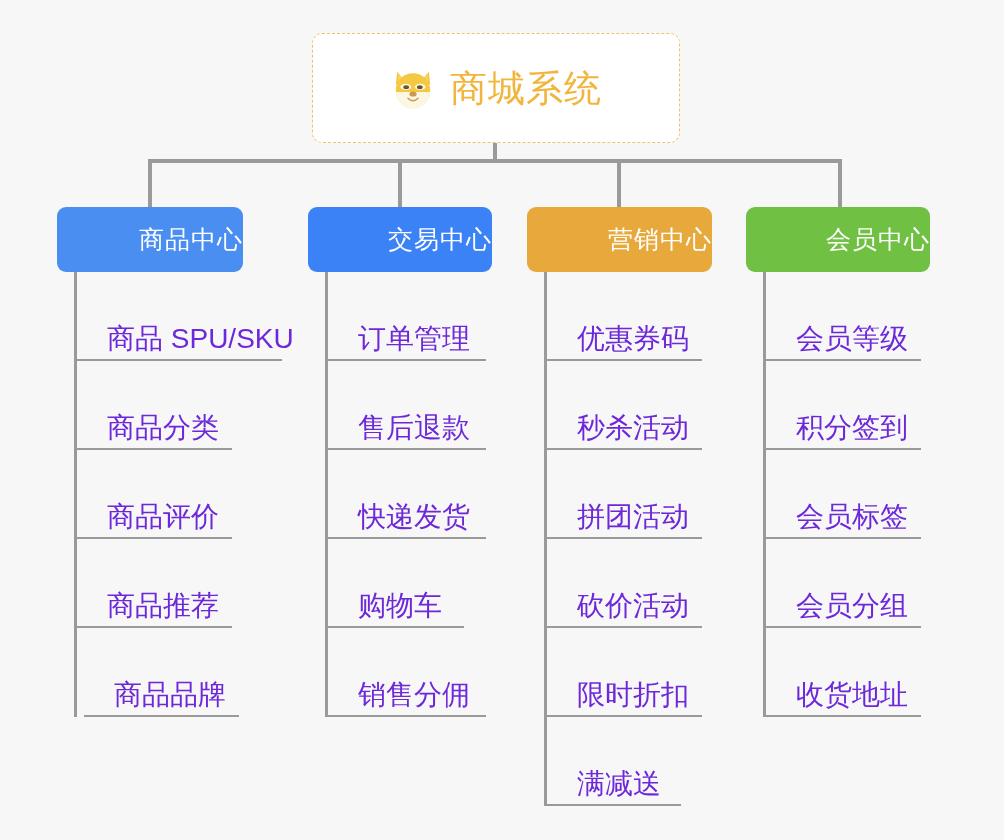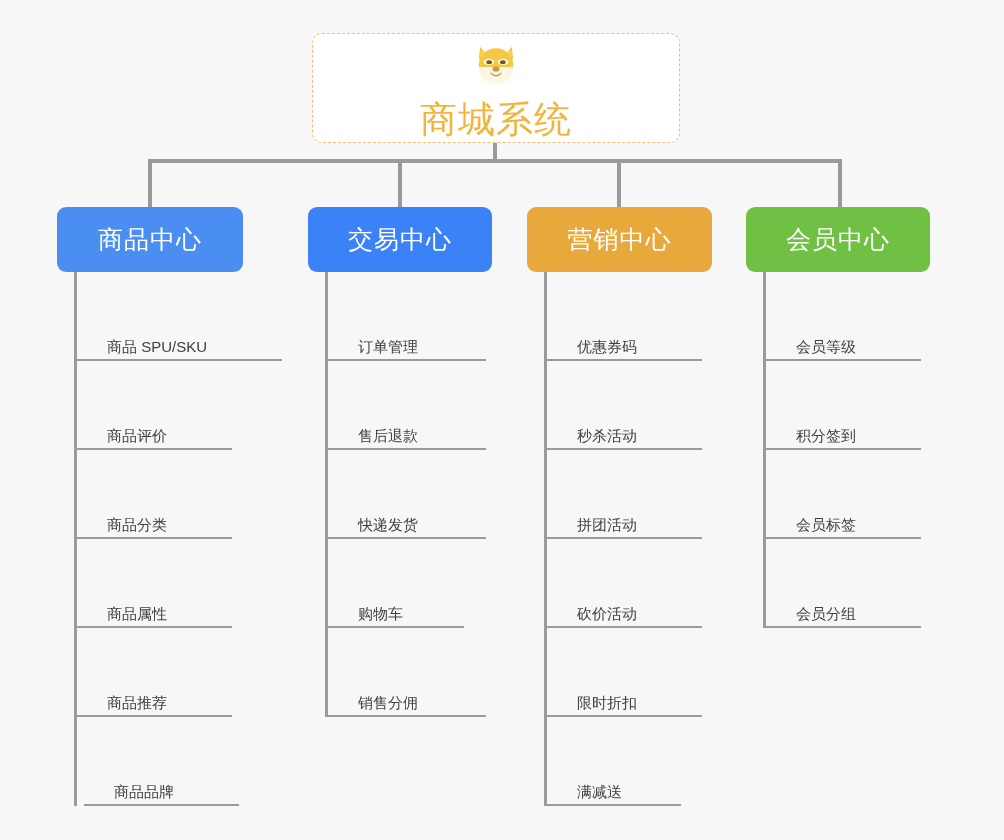--- a/index.html
+++ b/index.html
@@ -27,21 +27,20 @@
     width: 368px;
     height: 110px;
     box-sizing: border-box;
     background: #ffffff;
     border: 1px dashed #f0c070;
     border-radius: 10px;
     display: flex;
     align-items: center;
     justify-content: center;
     gap: 14px;
-    flex-direction: column;
   }
   .root-icon {
     width: 46px;
     height: 46px;
     position: relative;
     flex: 0 0 auto;
     margin-top: 2px;
   }
   .root-title {
     font-size: 37px;
@@ -62,21 +61,21 @@
   
   .column {
     position: absolute;
     top: 207px;
   }
   .cat-box {
     height: 65px;
     border-radius: 9px;
     display: flex;
     align-items: center;
-    justify-content: center;
+    justify-content: flex-end;
     color: #ffffff;
     font-size: 25px;
     letter-spacing: 1px;
     box-sizing: border-box;
   }
   .leaf-list {
     position: absolute;
     top: 65px;
     left: 17px;
     border-left: 3px solid #9a9a9a;
@@ -86,22 +85,22 @@
   }
   .leaf-item {
     height: 89px;
     box-sizing: border-box;
     display: flex;
     align-items: flex-end;
     border-bottom: 2px solid #9a9a9a;
     padding: 0 0 4px 30px;
   }
   .leaf-label {
-    font-size: 15px;
-    color: #404040;
+    font-size: 28px;
+    color: #6d28d9;
     line-height: 1.1;
     white-space: nowrap;
     padding-right: 16px;
   }
 </style>
 </head>
 <body>
 
 <div id="canvas">
 
@@ -135,27 +134,24 @@
 
   <div class="column" style="left:57px; width:186px;">
     <div class="cat-box" style="background:#4a8ef2; width:186px;">
       <span>商品中心</span>
     </div>
     <ul class="leaf-list">
       <li class="leaf-item" style="width:205px;">
         <span class="leaf-label">商品 SPU/SKU</span>
       </li>
       <li class="leaf-item" style="width:155px;">
+        <span class="leaf-label">商品分类</span>
+      </li>
+      <li class="leaf-item" style="width:155px;">
         <span class="leaf-label">商品评价</span>
-      </li>
-      <li class="leaf-item" style="width:155px;">
-        <span class="leaf-label">商品分类</span>
-      </li>
-      <li class="leaf-item" style="width:155px;">
-        <span class="leaf-label">商品属性</span>
       </li>
       <li class="leaf-item" style="width:155px;">
         <span class="leaf-label">商品推荐</span>
       </li>
       <li class="leaf-item" style="width:155px;margin-left:7px;">
         <span class="leaf-label">商品品牌</span>
       </li>
     </ul>
   </div>
 
@@ -218,16 +214,19 @@
       </li>
       <li class="leaf-item" style="width:155px;">
         <span class="leaf-label">积分签到</span>
       </li>
       <li class="leaf-item" style="width:155px;">
         <span class="leaf-label">会员标签</span>
       </li>
       <li class="leaf-item" style="width:155px;">
         <span class="leaf-label">会员分组</span>
       </li>
+      <li class="leaf-item" style="width:155px;">
+        <span class="leaf-label">收货地址</span>
+      </li>
     </ul>
   </div>
 
 </div>
 
 </body></html>

